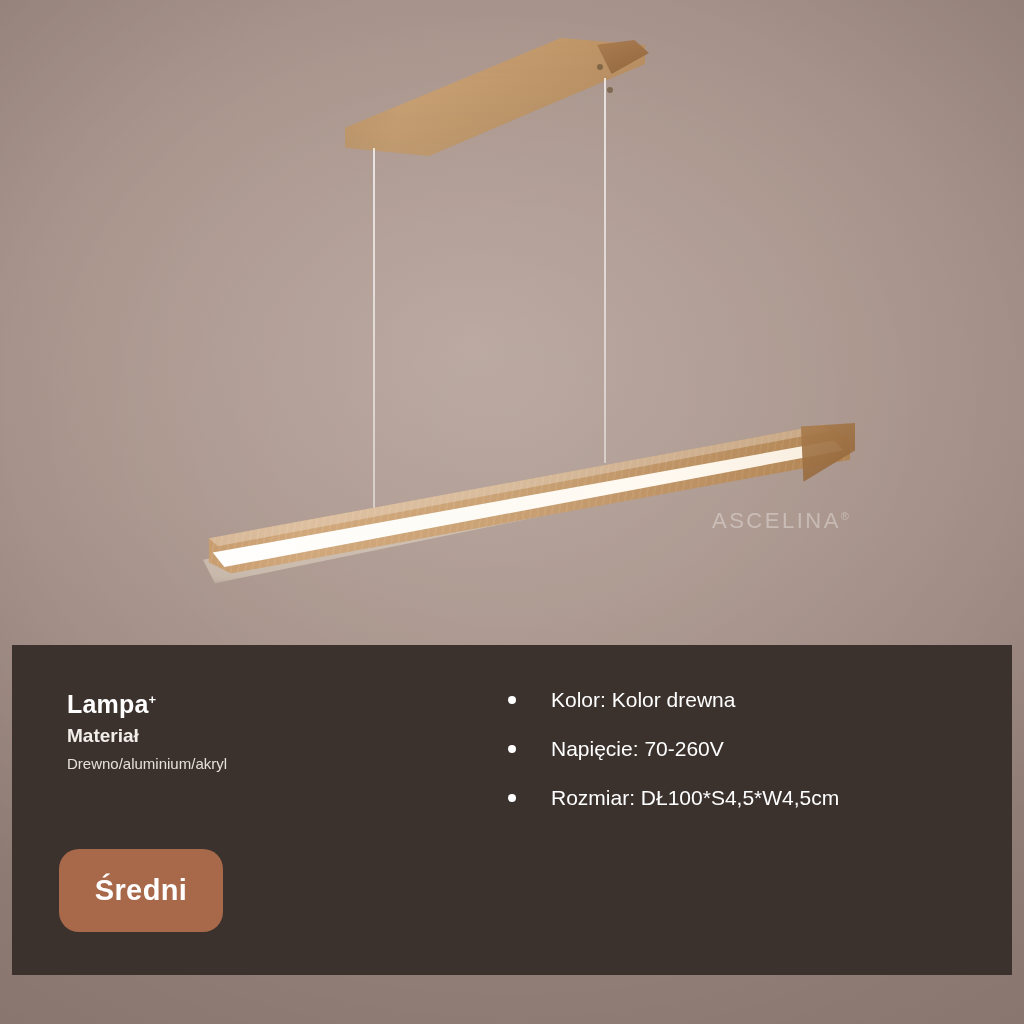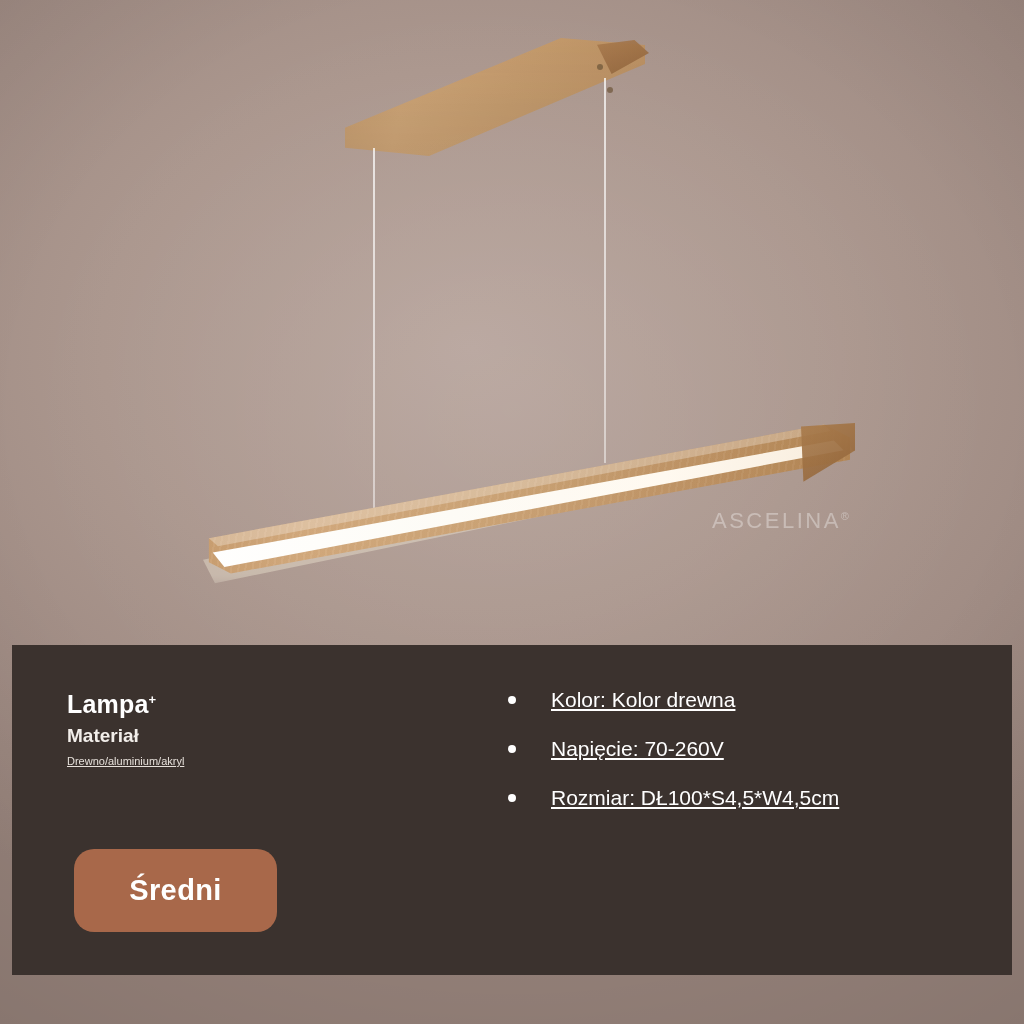--- a/index.html
+++ b/index.html
@@ -202,31 +202,30 @@
     color: #ffffff;
   }
   .prod-title sup { font-size: 13px; }
   .prod-sub {
     font-size: 19px;
     margin: 0 0 8px 0;
     color: #f2eeea;
     font-weight: bold;
   }
   .prod-desc {
-    font-size: 11px;
+    font-size: 15px;
     color: #e6e0da;
     margin: 0;
-    text-decoration: underline;
   }
 
   .size-badge {
     position: absolute;
-    left: 62px;
+    left: 47px;
     top: 204px;
-    width: 203px;
+    width: 164px;
     height: 83px;
     border-radius: 20px;
     background: #a8684a;
     display: flex;
     align-items: center;
     justify-content: center;
     color: #ffffff;
     font-size: 29px;
     font-weight: bold;
     letter-spacing: .4px;
@@ -234,21 +233,20 @@
   }
 
   .specs {
     position: absolute;
     left: 487px;
     top: 30px;
     width: 480px;
     list-style: none;
     margin: 0;
     padding: 0;
-    text-decoration: underline;
   }
   .specs li {
     position: relative;
     padding-left: 52px;
     font-size: 21px;
     line-height: 49px;
     color: #ffffff;
     white-space: nowrap;
   }
   .specs li .bullet {

